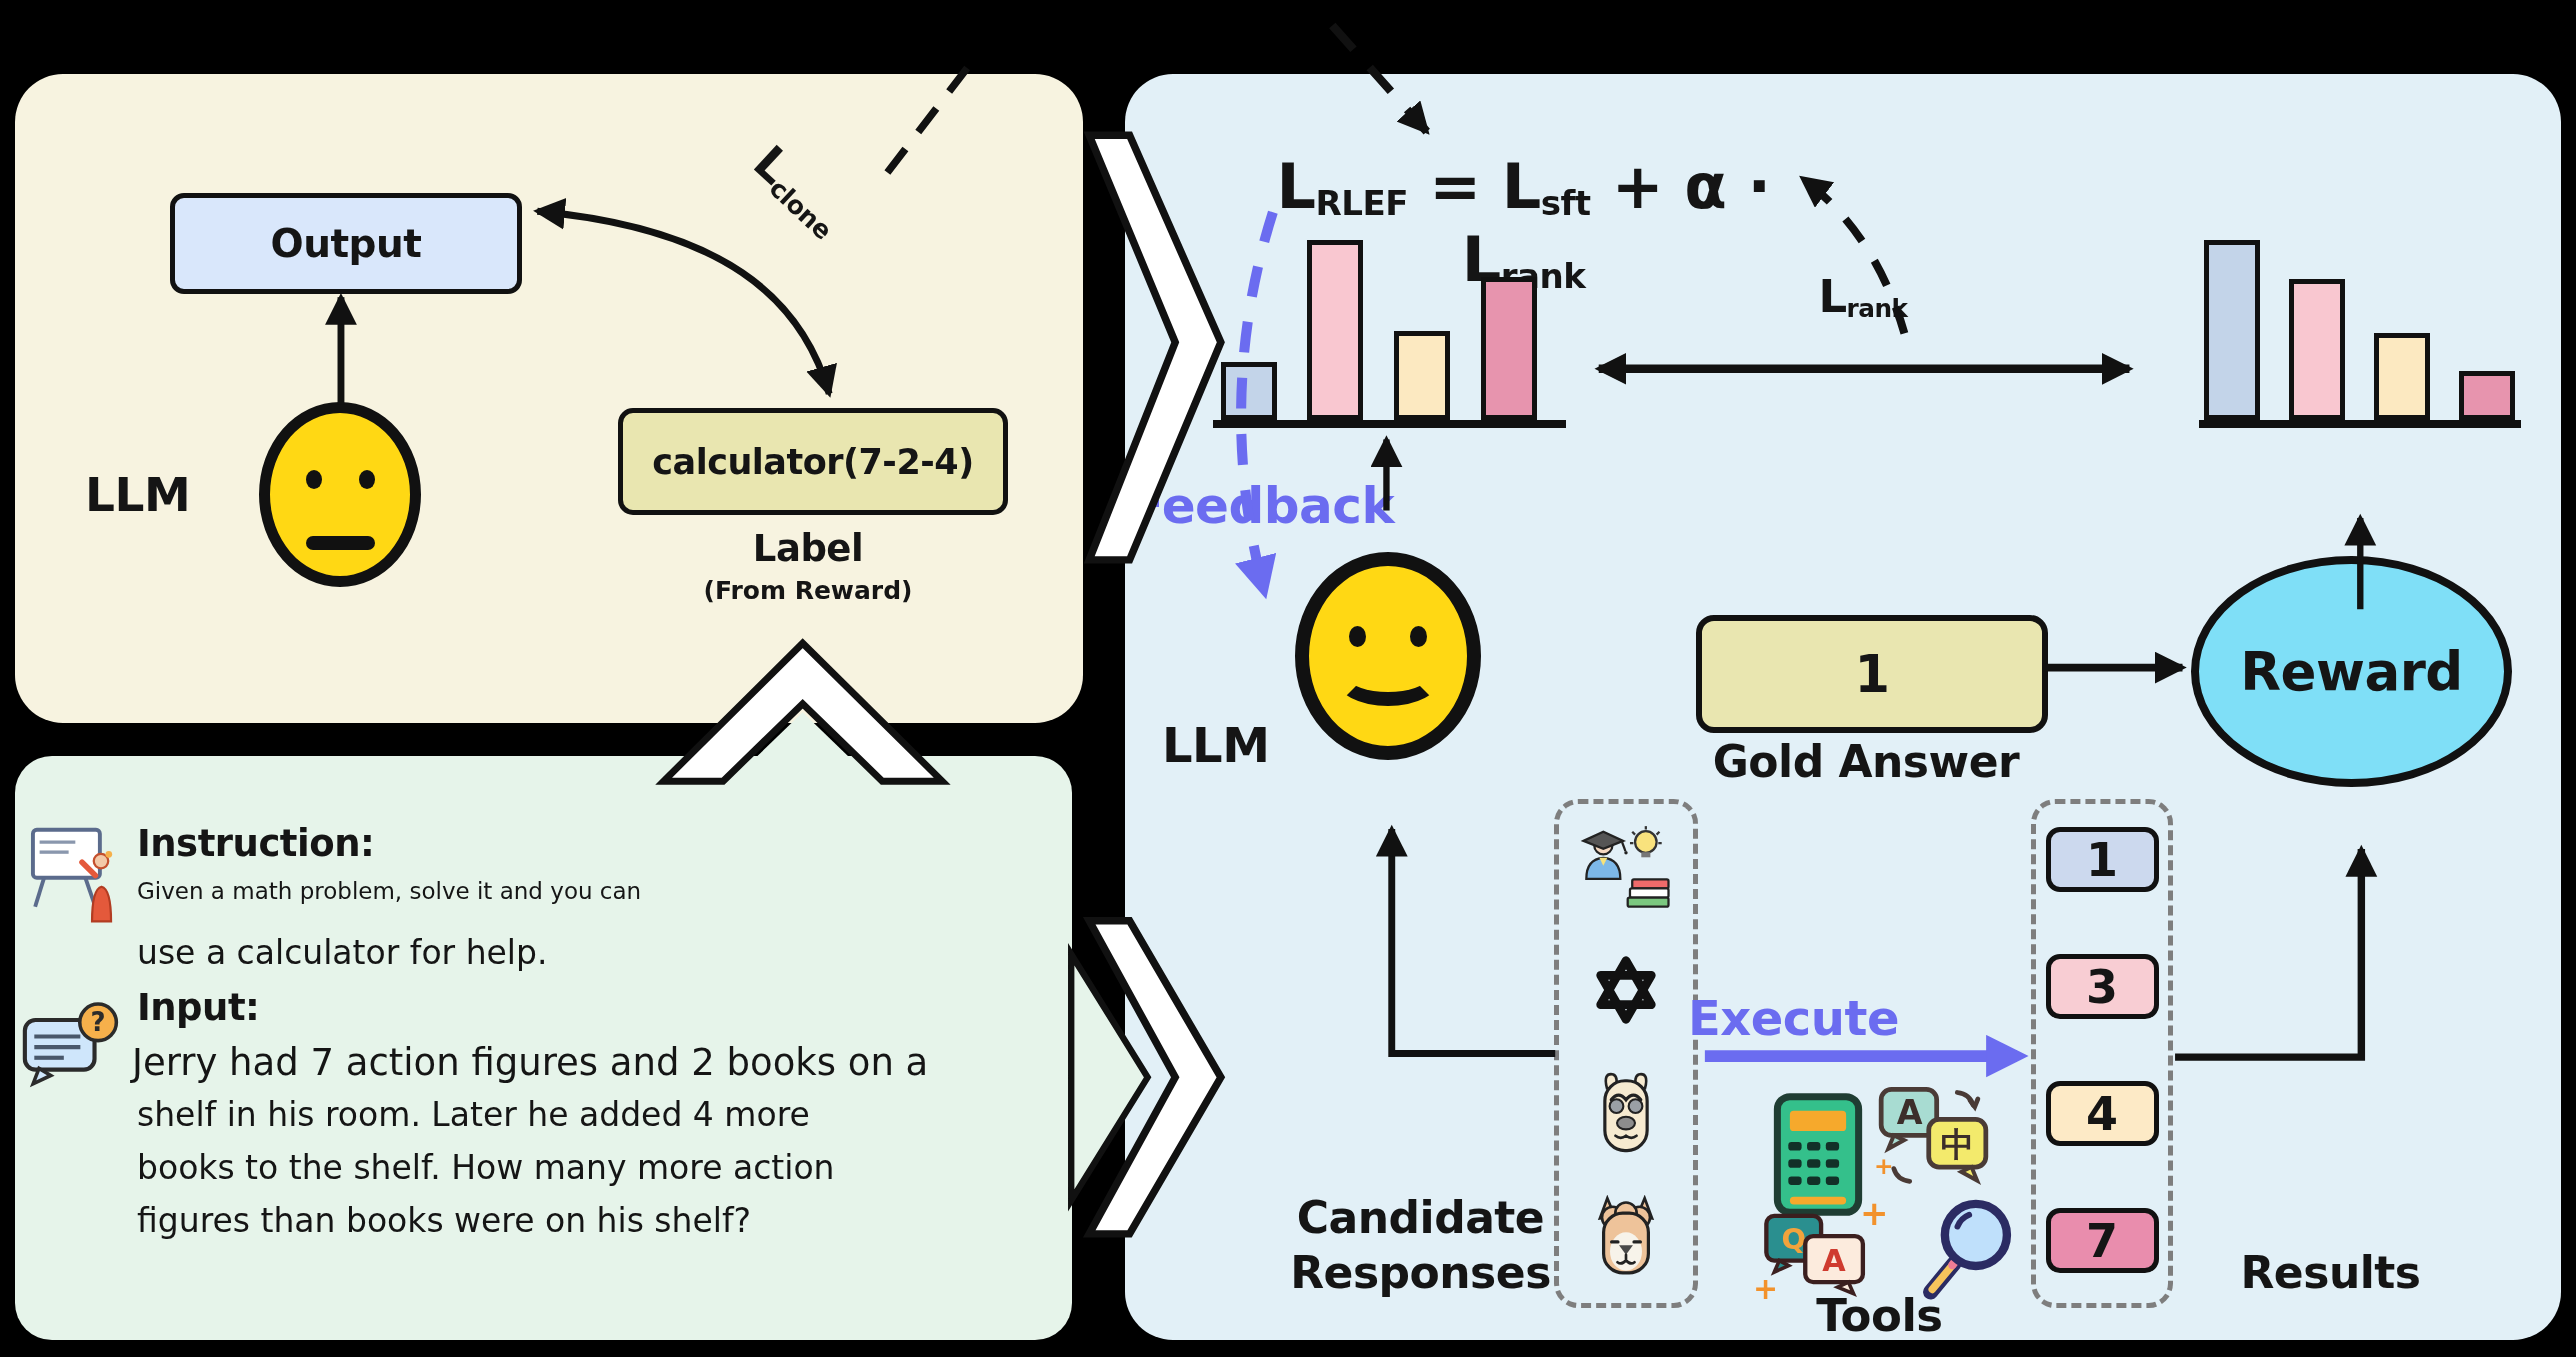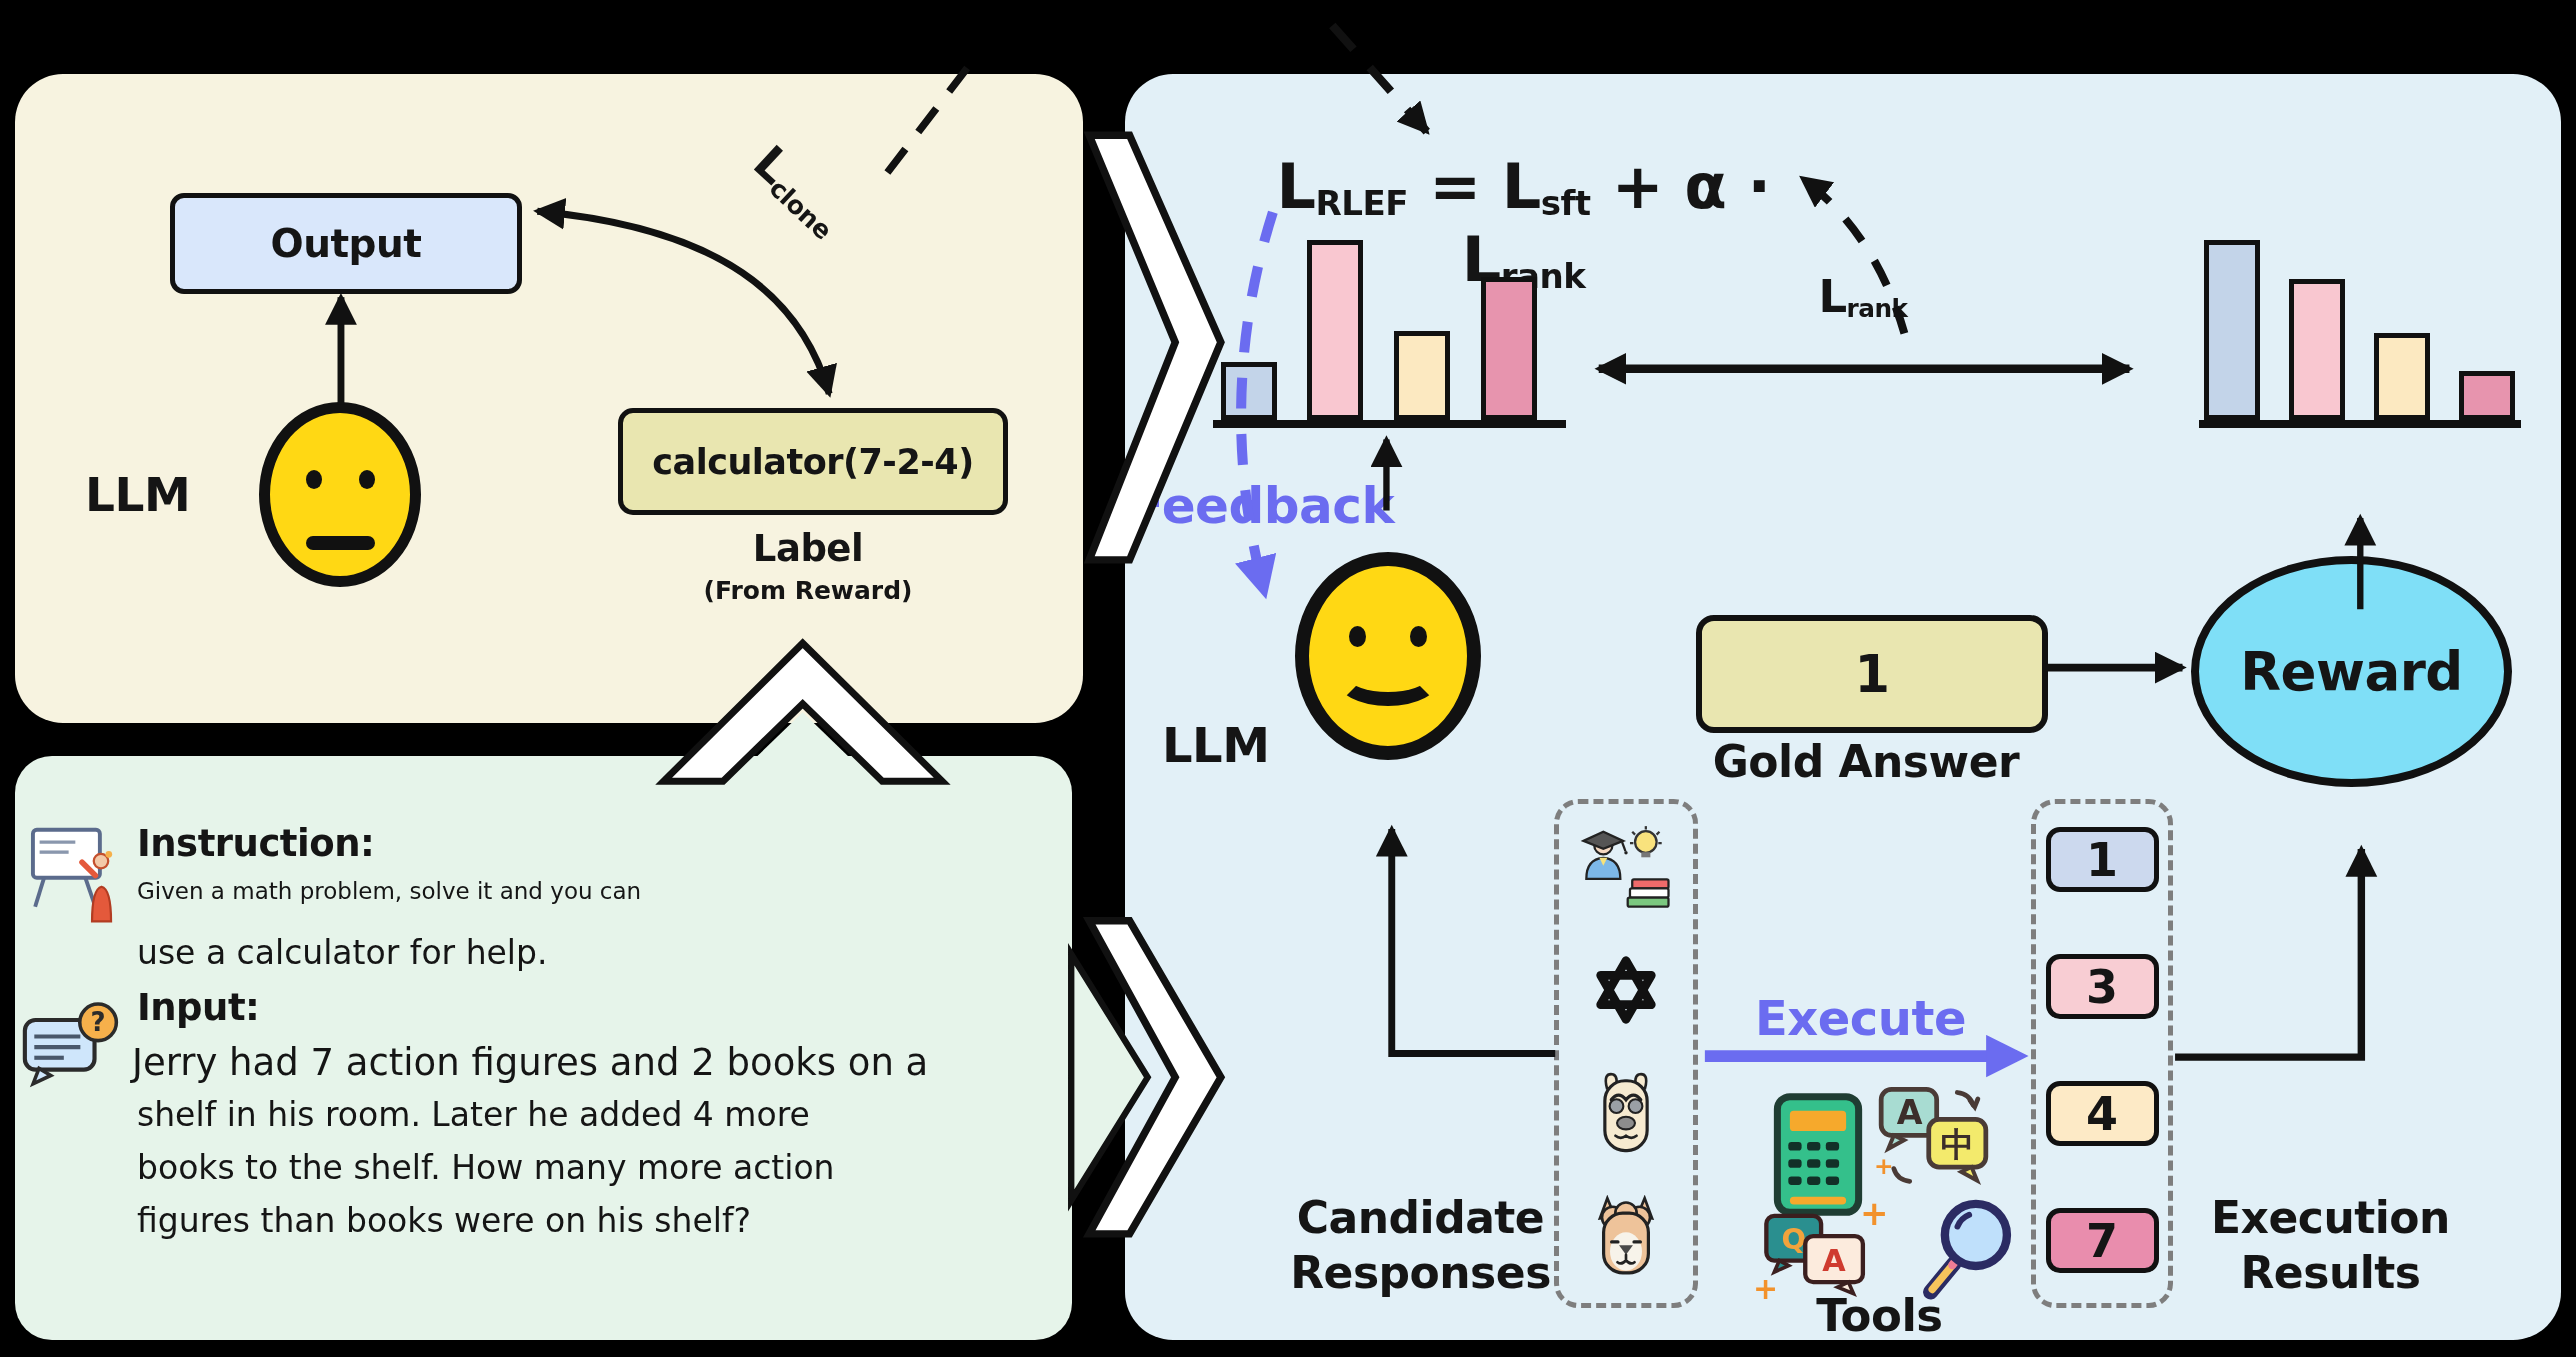--- a/index.html
+++ b/index.html
@@ -210,42 +210,39 @@
     </svg>
   </div>
 
   <div class="abs ctext hand" style="left:1285px;top:1193px;width:271px;height:48px;font-size:44px;">
     <span>Candidate</span>
   </div>
   <div class="abs ctext hand" style="left:1285px;top:1248px;width:271px;height:48px;font-size:44px;">
     <span>Responses</span>
   </div>
 
-  <div class="abs ctext hand purple" style="left:1728px;top:993px;width:265px;height:50px;font-size:48px;">
+  <div class="abs ctext hand purple" style="left:1661px;top:993px;width:265px;height:50px;font-size:48px;">
     <span>Execute</span>
   </div>
 
   <div class="dashedbox" style="left:2031px;top:799px;width:142px;height:509px;padding:23.4px 0;gap:62px;">
     <div class="chip" style="background:#ccd9ee">
         <span>1</span>
       </div>
     <div class="chip" style="background:#f8cdd3">
         <span>3</span>
       </div>
     <div class="chip" style="background:#fdeac6">
         <span>4</span>
       </div>
     <div class="chip" style="background:#e98dad">
         <span>7</span>
       </div>
   </div>
 
-  <div class="abs ctext hand" style="left:2182px;top:1193px;width:297px;height:48px;font-size:44px;">
-    <span>Execution</span>
-  </div>
   <div class="abs ctext hand" style="left:2182px;top:1248px;width:297px;height:48px;font-size:44px;">
     <span>Results</span>
   </div>
 
   <div class="abs" style="left:1770px;top:1092px;">
     <svg width="96" height="125" viewBox="0 0 120 160">
       <rect x="8" y="6" width="104" height="148" rx="16" fill="#34c08b" stroke="#1f3d33" stroke-width="9"></rect>
       <rect x="24" y="24" width="72" height="26" rx="5" fill="#f6a92c"></rect>
       <g fill="#123028">
         <rect x="22" y="64" width="17" height="11" rx="4"></rect>

